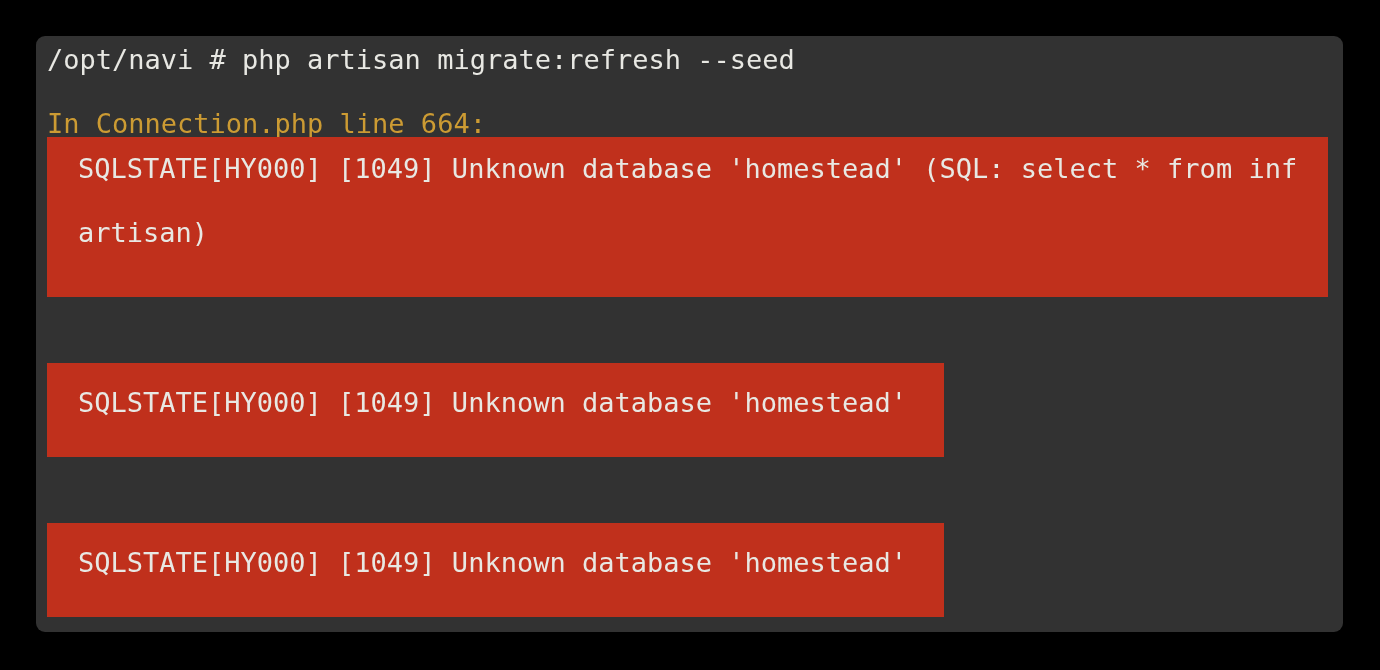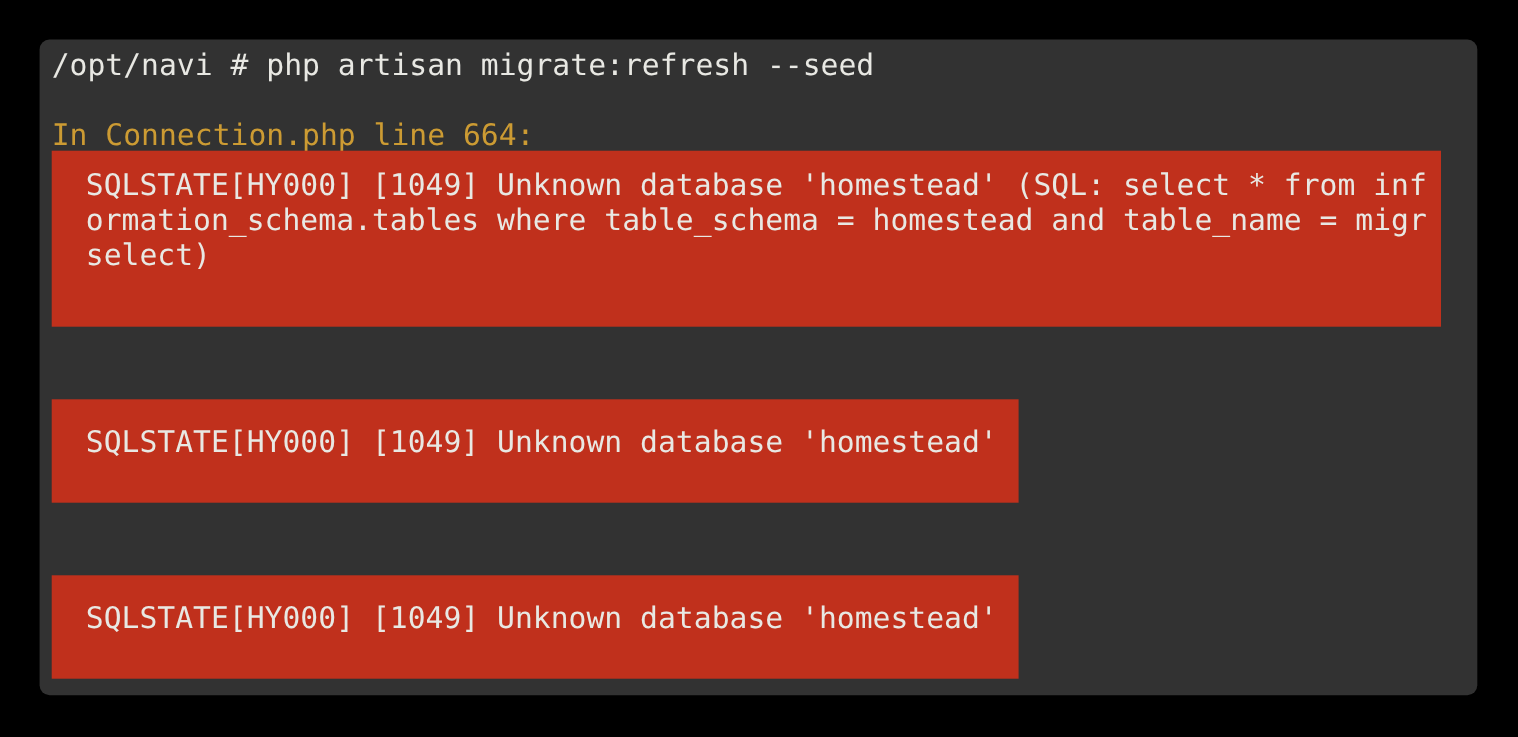--- a/index.html
+++ b/index.html
@@ -57,20 +57,21 @@
   #heading-0 { top: 72px; }
   #heading-1 { top: 296px; }
   #heading-2 { top: 456px; }
 
   
   .error-block {
     position: absolute;
     left: 11px;
     background: #c0301c;
     overflow: hidden;
+    padding-left: 18px;
   }
   #block-0 { top: 101px;  width: 1263px; height: 160px; }
   #block-1 { top: 327px;  width: 879px;  height: 94px;  }
   #block-2 { top: 487px;  width: 879px;  height: 94px;  }
 
   .block-text {
     position: absolute;
     left: 31px;
     top: 16px;
     font-family: "DejaVu Sans Mono", "Liberation Mono", monospace;
@@ -87,22 +88,21 @@
 
 <div id="terminal-window">
   <div class="term-body">
 
     <div class="mono-line" id="prompt-line">/opt/navi # php artisan migrate:refresh --seed</div>
 
     <div class="mono-line error-heading" id="heading-0">In Connection.php line 664:</div>
 
     <div class="error-block" id="block-0">
       <div class="block-text" style="top:16px">SQLSTATE[HY000] [1049] Unknown database 'homestead' (SQL: select * from inf</div>
-      <div class="block-text" style="top:48px">ormation_schema.tables where table_schema = homestead and table_name = migr</div>
-      <div class="block-text" style="top:80px">select)</div>
+      <div class="block-text" style="top:80px">artisan)</div>
     </div>
 
 
     <div class="error-block" id="block-1">
       <div class="block-text">SQLSTATE[HY000] [1049] Unknown database 'homestead'</div>
     </div>
 
 
     <div class="error-block" id="block-2">
       <div class="block-text">SQLSTATE[HY000] [1049] Unknown database 'homestead'</div>

